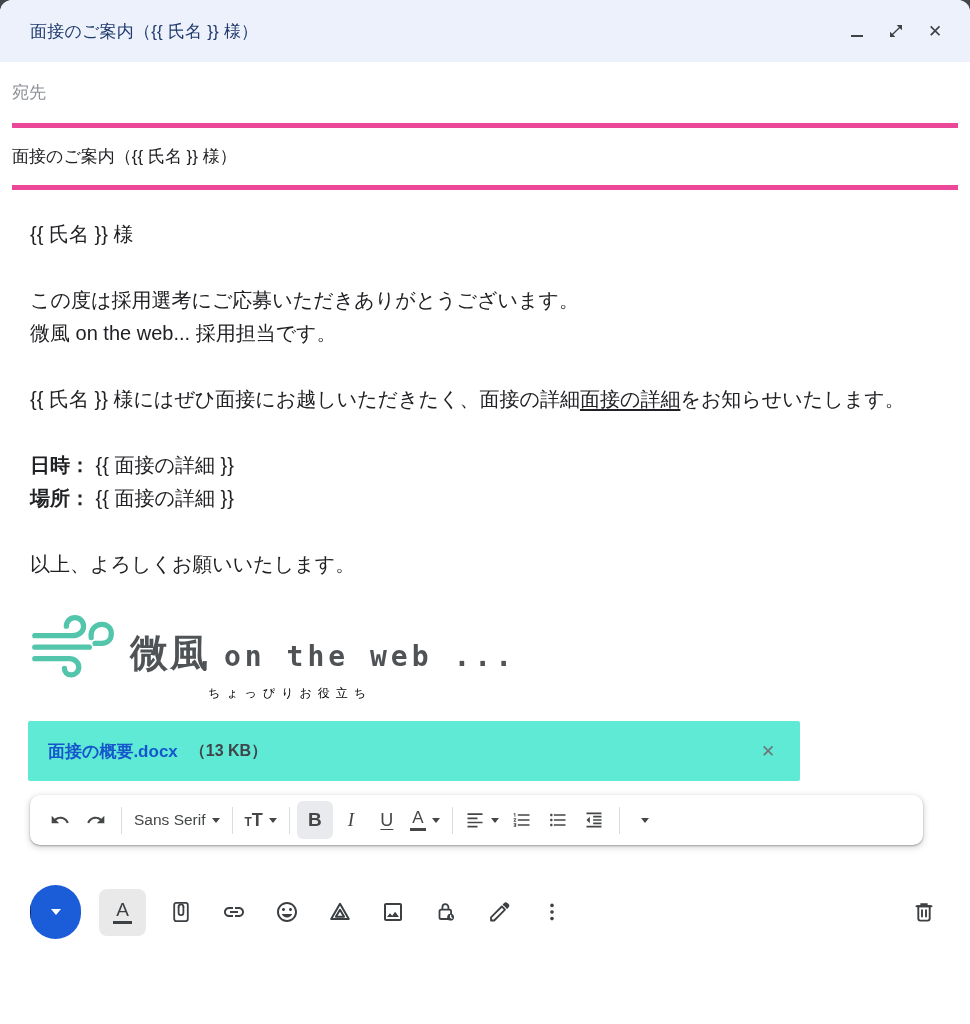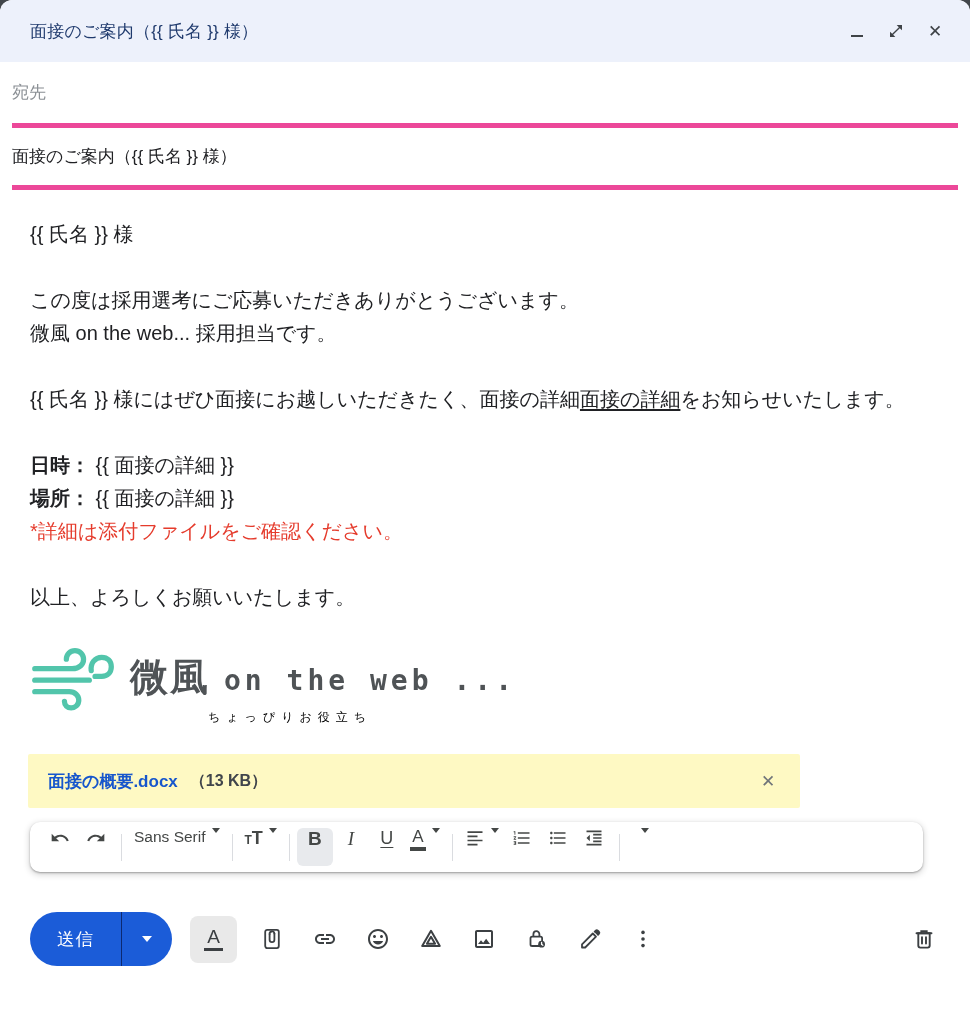--- a/index.html
+++ b/index.html
@@ -36,39 +36,39 @@
   .line { min-height:33px; }
   .blank { height:33px; }
   .u { text-decoration:underline; text-underline-offset:3px; }
   .b { font-weight:700; }
   .red { color:#e53b2c; }
 
   
   .logo-block { margin:26px 0 0 30px; display:flex; align-items:flex-start; height:96px; }
   .wind-icon { width:88px; height:86px; flex:0 0 auto; margin-top:2px; }
   .brand-col { margin-left:12px; display:flex; flex-direction:column; }
-  .brand-line { display:flex; align-items:baseline; margin-top:12px; }
+  .brand-line { display:flex; align-items:baseline; margin-top:21px; }
   .brand-jp { font-size:38px; font-weight:700; color:#4f5356; letter-spacing:2px; }
   .brand-en { font-family:"DejaVu Sans Mono","Liberation Mono",monospace;
     font-size:28px; font-weight:700; color:#4f5356; letter-spacing:4px; margin-left:14px; }
   .tagline { font-size:12px; color:#000000; letter-spacing:6px; margin:6px 0 0 78px; }
 
   
-  .attachment-chip { margin:18px 0 0 28px; width:772px; height:54px; background:#fef9c3;
+  .attachment-chip { margin:18px 0 0 28px; width:772px; height:60px; background:#5eead4;
     display:flex; align-items:center; padding:8px 20px; border-radius:2px; cursor:pointer; }
   .att-name { color:#1656cc; font-weight:700; font-size:17px; }
   .att-size { color:#40454b; font-weight:700; font-size:16px; margin-left:12px; }
   .att-close { margin-left:auto; color:#70757a; font-size:17px; font-weight:500;
     width:24px; height:24px; display:flex; align-items:center; justify-content:center; cursor:pointer; }
 
   
   .fmt-toolbar { margin:14px 0 0 30px; width:893px; height:50px; background:#fff;
     border-radius:10px; box-shadow:0 1px 2px rgba(0,0,0,.3),0 2px 6px 1px rgba(0,0,0,.15);
     display:flex; align-items:center; padding:0 12px; }
-  .fmt-btn { min-width:36px; height:38px; display:flex; align-items:flex-start; justify-content:center;
+  .fmt-btn { min-width:36px; height:38px; display:flex; align-items:center; justify-content:center;
     color:#444746; cursor:pointer; border-radius:6px; gap:6px; padding:0 5px; }
   .fmt-btn svg { display:block; }
   .fmt-btn.active { background:#e8eaed; }
   .fmt-divider { width:1px; height:27px; background:#dadce0; margin:0 7px; }
   .font-label { font-size:15.5px; font-weight:500; color:#444746; }
   .caret { width:0; height:0; border-left:4.5px solid transparent; border-right:4.5px solid transparent;
     border-top:5.5px solid #444746; }
   .bold-glyph { font-size:19px; font-weight:700; }
   .italic-glyph { font-size:19px; font-weight:500; font-style:italic; font-family:"Liberation Serif",serif; }
   .under-glyph { font-size:18px; font-weight:500; text-decoration:underline; text-underline-offset:3px; }
@@ -132,21 +132,20 @@
   <div class="mail-body">
     <div class="line">{{ 氏名 }} 様</div>
     <div class="blank"></div>
     <div class="line">この度は採用選考にご応募いただきありがとうございます。</div>
     <div class="line">微風 on the web... 採用担当です。</div>
     <div class="blank"></div>
     <div class="line"><span>{{ 氏名 }} 様にはぜひ面接にお越しいただきたく、面接の詳細</span><span class="u">面接の詳細</span><span>をお知らせいたします。</span></div>
     <div class="blank"></div>
     <div class="line"><span class="b">日時：</span><span> {{ 面接の詳細 }}</span></div>
     <div class="line"><span class="b">場所：</span><span> {{ 面接の詳細 }}</span></div>
-    <div class="line red">*詳細は添付ファイルをご確認ください。</div>
     <div class="blank"></div>
     <div class="line">以上、よろしくお願いいたします。</div>
   </div>
 
   <div class="logo-block">
     <svg class="wind-icon" viewBox="0 0 92 84" fill="none" stroke="#52c5ab" stroke-width="5.5" stroke-linecap="round">
       <path d="M5 25 h39 c8 0 12-5 12-10 c0-5-4-9-9-9 c-5 0-9 4-9 9"></path>
       <path d="M64 27 c-1-8 4-14 11-14 c6 0 10 4 10 10 c0 6-4 10-10 10 h-7"></path>
       <path d="M5 37 h57"></path>
       <path d="M5 49 h36 c6 0 10 4 10 9 c0 5-4 8-8 8 c-4 0-7-3-7-7"></path>
@@ -229,23 +228,20 @@
         </svg>
     </div>
     <div class="fmt-divider"></div>
     <div class="fmt-btn">
       <span class="caret"></span>
     </div>
   </div>
 
   <div class="action-bar">
     <div class="send-split">
-      <div class="send-main">
-        <span>送信</span>
-      </div>
       <div class="send-sep"></div>
       <div class="send-arrow">
         <span class="caret"></span>
       </div>
     </div>
 
     <div class="fmt-toggle">
       <span class="acolor">
           <span class="a-letter">A</span>
           <span class="a-bar"></span>

